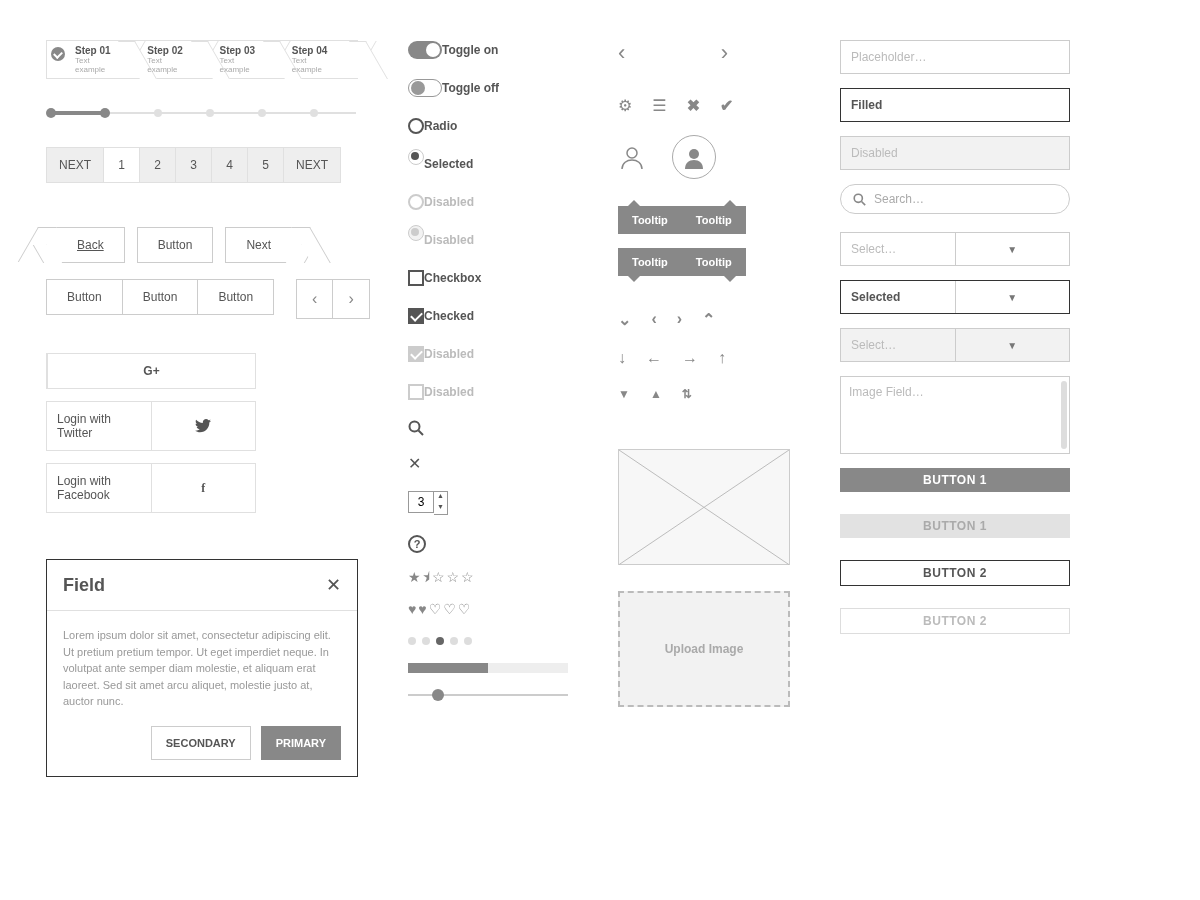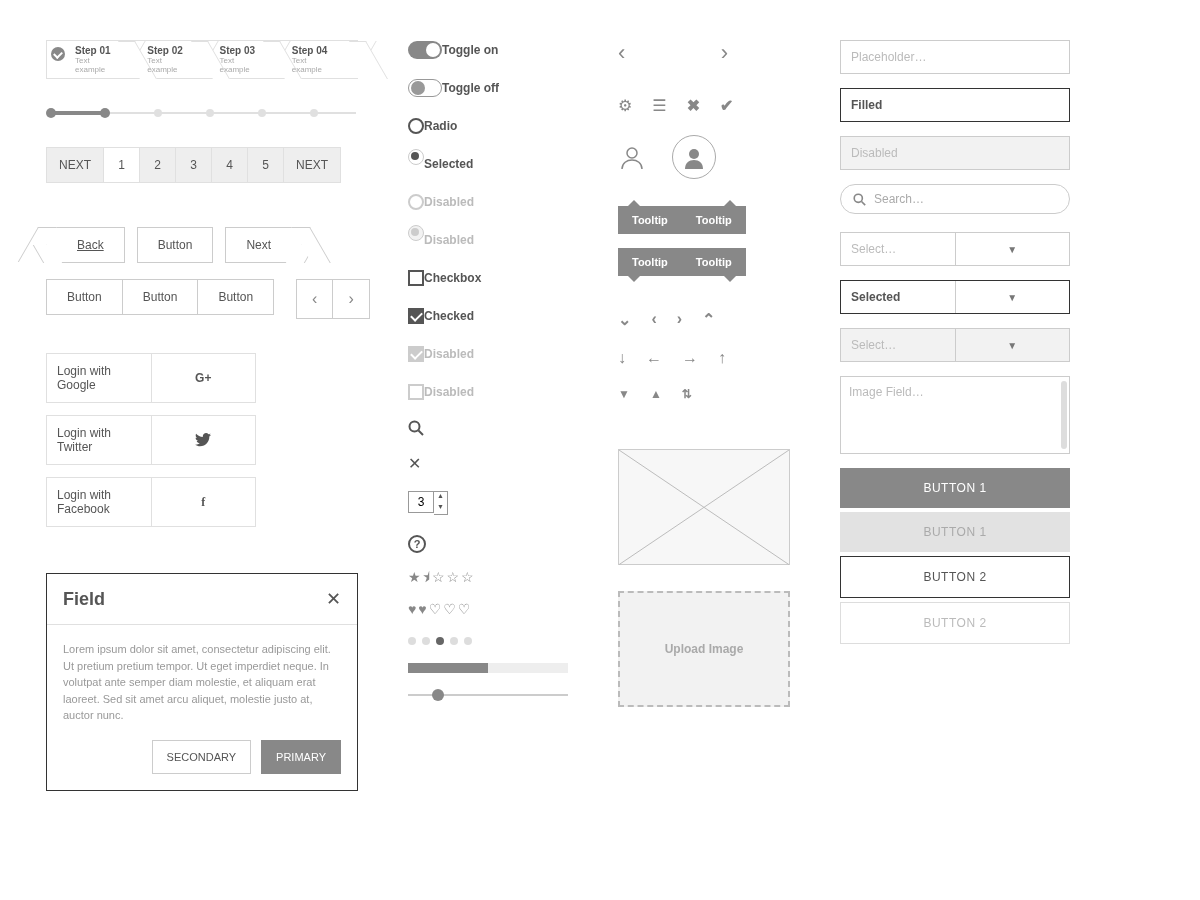--- a/index.html
+++ b/index.html
@@ -59,21 +59,21 @@
 .social{display:flex;border:1px solid var(--light);margin-bottom:12px;width:210px;}
 .social span{flex:1;padding:10px;font-size:12px;}
 .social .ic{width:36px;border-left:1px solid var(--light);display:flex;align-items:center;justify-content:center;font-weight:bold;}
 
 .modal{border:1px solid #333;margin-top:34px;}
 .mhead{display:flex;justify-content:space-between;align-items:center;padding:14px 16px;border-bottom:1px solid var(--light);}
 .mtitle{font-size:18px;font-weight:bold;}
 .mclose{font-size:18px;}
 .mbody{padding:16px;font-size:11px;line-height:1.5;color:#999;}
 .mfooter{display:flex;justify-content:flex-end;gap:10px;padding:0 16px 16px;}
-.mfooter .btn{font-weight:normal;font-size:11px;padding:10px 14px;}
+.mfooter .btn{font-weight:bold;font-size:11px;padding:10px 14px;}
 .mfooter .prim{background:var(--dark);color:#fff;border-color:var(--dark);}
 
 .crow{display:flex;align-items:center;gap:0;font-size:12px;font-weight:bold;margin-bottom:18px;color:var(--ink);height:20px;}
 .crow.dis{color:#bbb;}
 .toggle{width:34px;height:18px;border-radius:10px;background:var(--dark);position:relative;}
 .toggle::after{content:"";position:absolute;width:14px;height:14px;border-radius:50%;background:#fff;top:2px;right:2px;}
 .toggle.off{background:#fff;border:1px solid #999;}
 .toggle.off::after{background:#999;left:2px;top:1px;right:auto;}
 .radio{width:16px;height:16px;border:2px solid var(--ink);border-radius:50%;}
 .radio.sel::after{content:"";display:block;width:8px;height:8px;background:var(--ink);border-radius:50%;margin:2px;}
@@ -119,21 +119,21 @@
 .inp.dis{background:#f2f2f2;color:#bbb;}
 .search{border:1px solid #ccc;border-radius:20px;padding:7px 12px;font-size:12px;display:flex;align-items:center;gap:8px;margin-bottom:18px;color:#aaa;}
 .sel{display:flex;border:1px solid #ccc;margin-bottom:14px;}
 .sel span{flex:1;padding:9px 10px;font-size:12px;}
 .sel .car{width:28px;border-left:1px solid #ccc;display:flex;align-items:center;justify-content:center;font-size:10px;color:#777;}
 .sel.bold{border-color:#333;font-weight:bold;}
 .sel.dis{background:#f2f2f2;color:#bbb;}
 .ta{border:1px solid #ccc;height:78px;padding:8px;font-size:12px;color:#bbb;margin-bottom:14px;position:relative;}
 .ta .sb{position:absolute;right:2px;top:4px;bottom:4px;width:6px;background:#ddd;border-radius:3px;}
 .tafill{border:1px solid #333;padding:8px;font-size:12px;font-weight:bold;line-height:1.4;margin-bottom:22px;}
-.bbtn{padding:13px 0;text-align:center;font-size:12px;font-weight:normal;margin-bottom:4px;letter-spacing:.5px;}
+.bbtn{padding:5px 0;text-align:center;font-size:12px;font-weight:bold;margin-bottom:22px;letter-spacing:.5px;}
 .bbtn.prim{background:var(--dark);color:#fff;}
 .bbtn.prim.dis{background:#e2e2e2;color:#aaa;}
 .bbtn.sec{border:1px solid #333;}
 .bbtn.sec.dis{border:1px solid #ddd;color:#bbb;}
 </style>
 </head>
 <body>
 
 <div class="page">
 
@@ -191,21 +191,20 @@
         <div>Button</div>
         <div>Button</div>
       </div>
       <div class="caret-btns">
         <div>‹</div>
         <div>›</div>
       </div>
     </div>
 
     <div class="social">
-      <span>Login with Google</span>
       <span class="ic">G+</span>
     </div>
     <div class="social">
       <span>Login with Twitter</span>
       <span class="ic">
           <svg width="16" height="14" viewBox="0 0 16 14">
             <path fill="#555" d="M16 1.7c-.6.3-1.2.4-1.9.5.7-.4 1.2-1 1.4-1.8-.6.4-1.3.7-2 .8C12.9.5 12 .1 11.1.1 9.3.1 7.8 1.5 7.8 3.3c0 .3 0 .5.1.8C5.2 3.9 2.8 2.6 1.1.7.8 1.2.7 1.8.7 2.4c0 1.1.6 2.1 1.4 2.7-.5 0-1-.2-1.5-.4v.1c0 1.6 1.1 2.9 2.6 3.2-.3.1-.6.1-.9.1-.2 0-.4 0-.6-.1.4 1.3 1.6 2.2 3.1 2.3-1.1.9-2.5 1.4-4.1 1.4H0c1.5.9 3.2 1.5 5 1.5 6 0 9.3-5 9.3-9.3v-.4c.7-.5 1.3-1.1 1.7-1.8z"></path>
           </svg>
         </span>
     </div>

